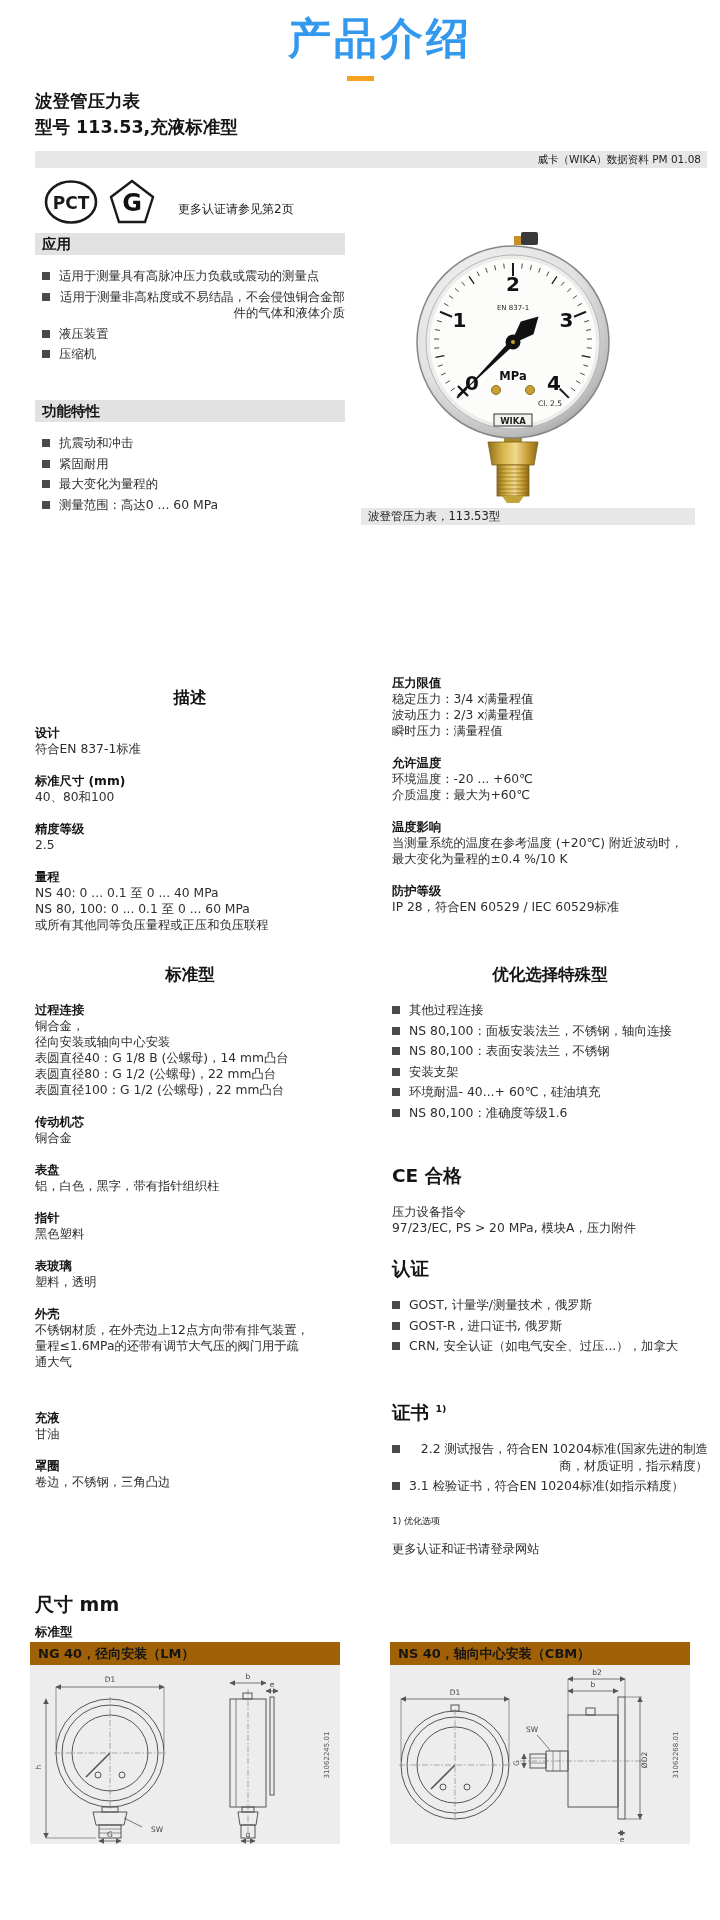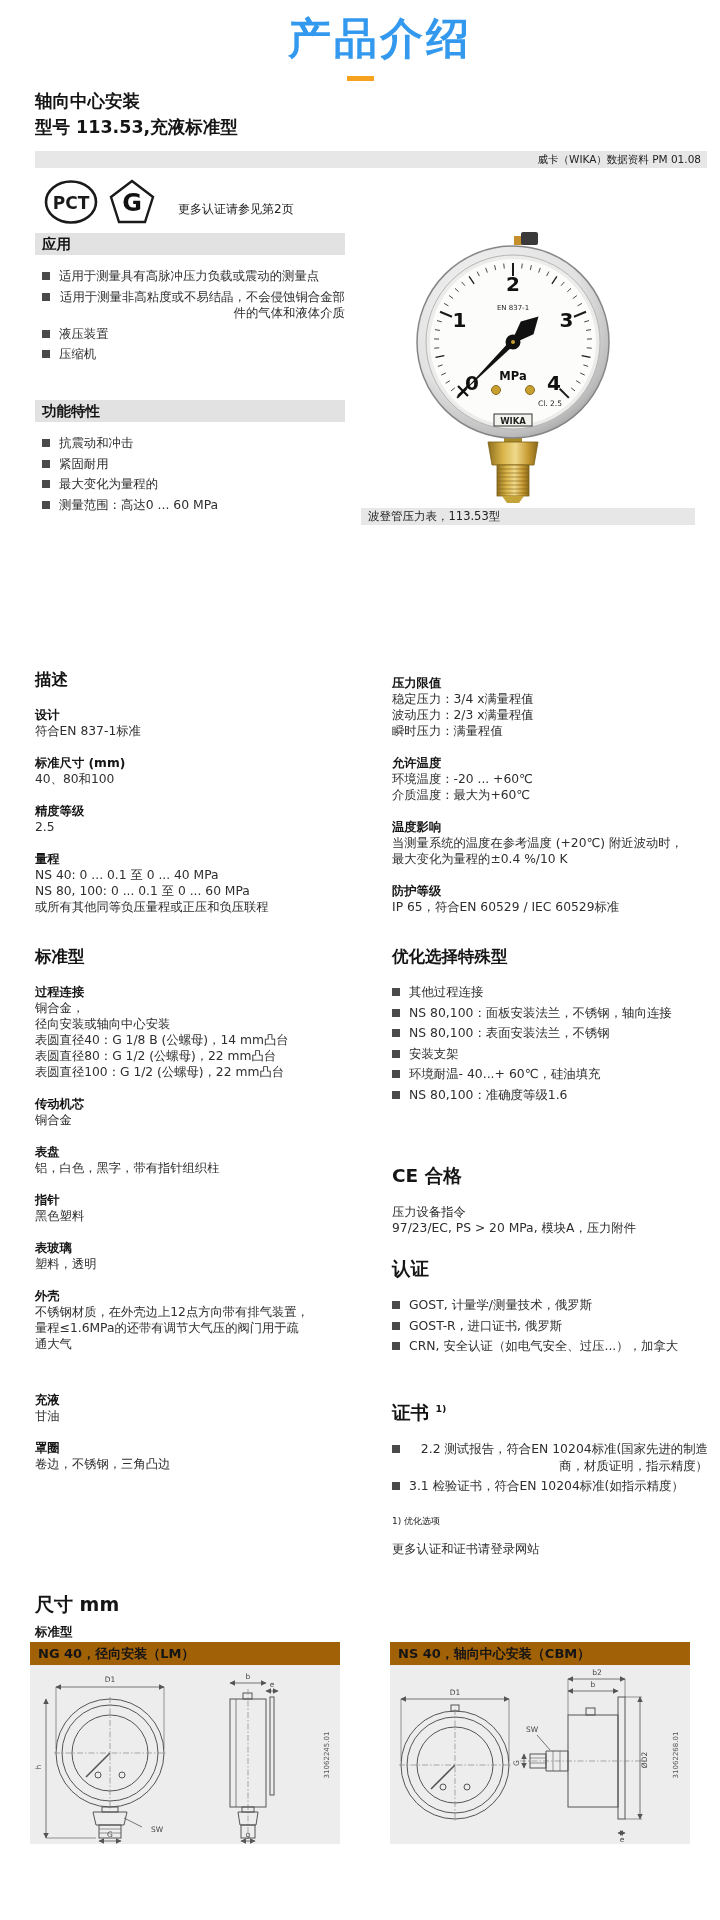--- a/index.html
+++ b/index.html
@@ -23,21 +23,21 @@
   .logos svg{display:block;}
   .cert-note{font-size:12px;color:#222;margin-left:22px;margin-top:14px;}
 
   .secblock{position:absolute;left:35px;width:310px;}
   .secbar{background:#e2e2e2;font-size:14.5px;font-weight:bold;color:var(--dark);
         padding:2px 7px;height:18px;line-height:18px;}
   ul.bullets{list-style:none;margin:13px 0 0 0;padding:0 0 0 7px;font-size:12.4px;color:var(--ink);}
   ul.bullets li{display:flex;margin-bottom:4px;line-height:16.5px;text-align:right;}
   .sq{flex:0 0 8px;width:8px;height:8px;background:#4a4a4a;margin:4px 9px 0 0;}
 
-  .h2{font-size:16.5px;font-weight:bold;color:var(--dark);margin:0 0 16px 0;}
+  .h2{font-size:16.5px;font-weight:bold;color:var(--dark);margin:18px 0 16px 0;text-align:center;}
   .h2big{font-size:18.5px;font-weight:bold;color:var(--dark);margin:0 0 16px 0;}
   .spec{margin-bottom:16px;font-size:12.3px;line-height:16px;color:var(--ink);}
   .spec-label{font-weight:bold;color:var(--dark);}
   #std-specs .spec:nth-child(7){margin-top:40px;}
   .rightblock{position:absolute;left:392px;width:316px;}
   .plain-line{font-size:12.3px;line-height:16px;color:var(--ink);}
   sup.fn{font-size:9.5px;vertical-align:super;font-weight:bold;}
   .foot{font-size:9px;color:#222;margin-top:20px;}
   .more{font-size:12.3px;color:var(--ink);margin-top:13px;}
 
@@ -56,21 +56,21 @@
 </style>
 </head>
 <body>
 
 <div class="page">
 
   <div class="main-title">产品介绍</div>
   <div class="dash"></div>
 
   <div class="prod-title">
-    <div>轴向中心安装</div>
+    <div>波登管压力表</div>
     <div>型号 113.53,充液标准型</div>
   </div>
 
   <div class="refbar">威卡（WIKA）数据资料 PM 01.08</div>
 
   <div class="logos">
     <svg width="54" height="46" viewBox="0 0 54 46">
       <ellipse cx="27" cy="23" rx="25" ry="20.5" fill="none" stroke="#1a1a1a" stroke-width="2.6"></ellipse>
       <text x="27" y="30" text-anchor="middle" font-size="17" font-weight="bold" fill="#1a1a1a">PCT</text>
     </svg>
@@ -277,21 +277,21 @@
           <div class="spec-line">环境温度：-20 ... +60℃</div>
           <div class="spec-line">介质温度：最大为+60℃</div>
         </div>
         <div class="spec">
           <div class="spec-label">温度影响</div>
           <div class="spec-line">当测量系统的温度在参考温度 (+20℃) 附近波动时，</div>
           <div class="spec-line">最大变化为量程的±0.4 %/10 K</div>
         </div>
         <div class="spec">
           <div class="spec-label">防护等级</div>
-          <div class="spec-line">IP 65，符合EN 60529 / IEC 60529标准</div>
+          <div class="spec-line">IP 28，符合EN 60529 / IEC 60529标准</div>
         </div>
       </div>
   </div>
 
   <div class="secblock" style="top:946px;">
     <div class="h2">标准型</div>
     <div id="std-specs">
         <div class="spec">
           <div class="spec-label">过程连接</div>
           <div class="spec-line">铜合金，</div>

